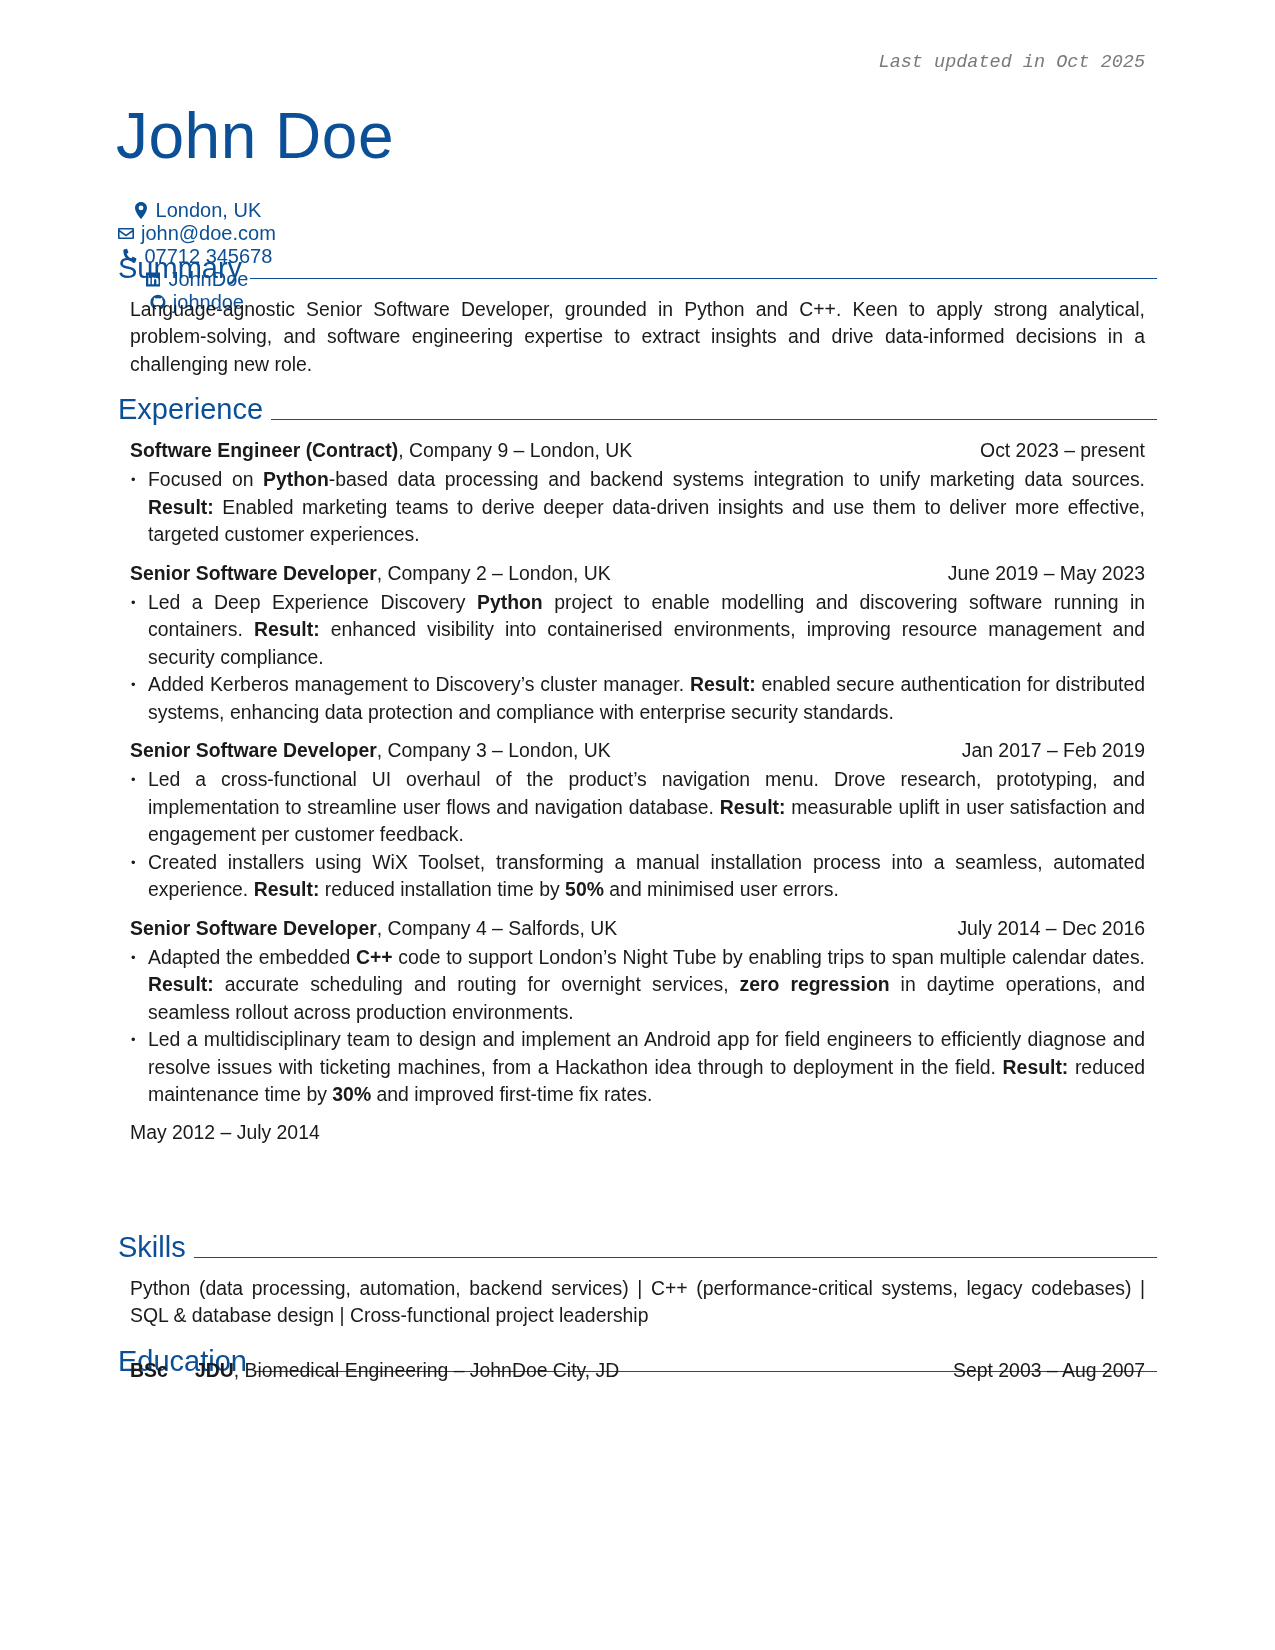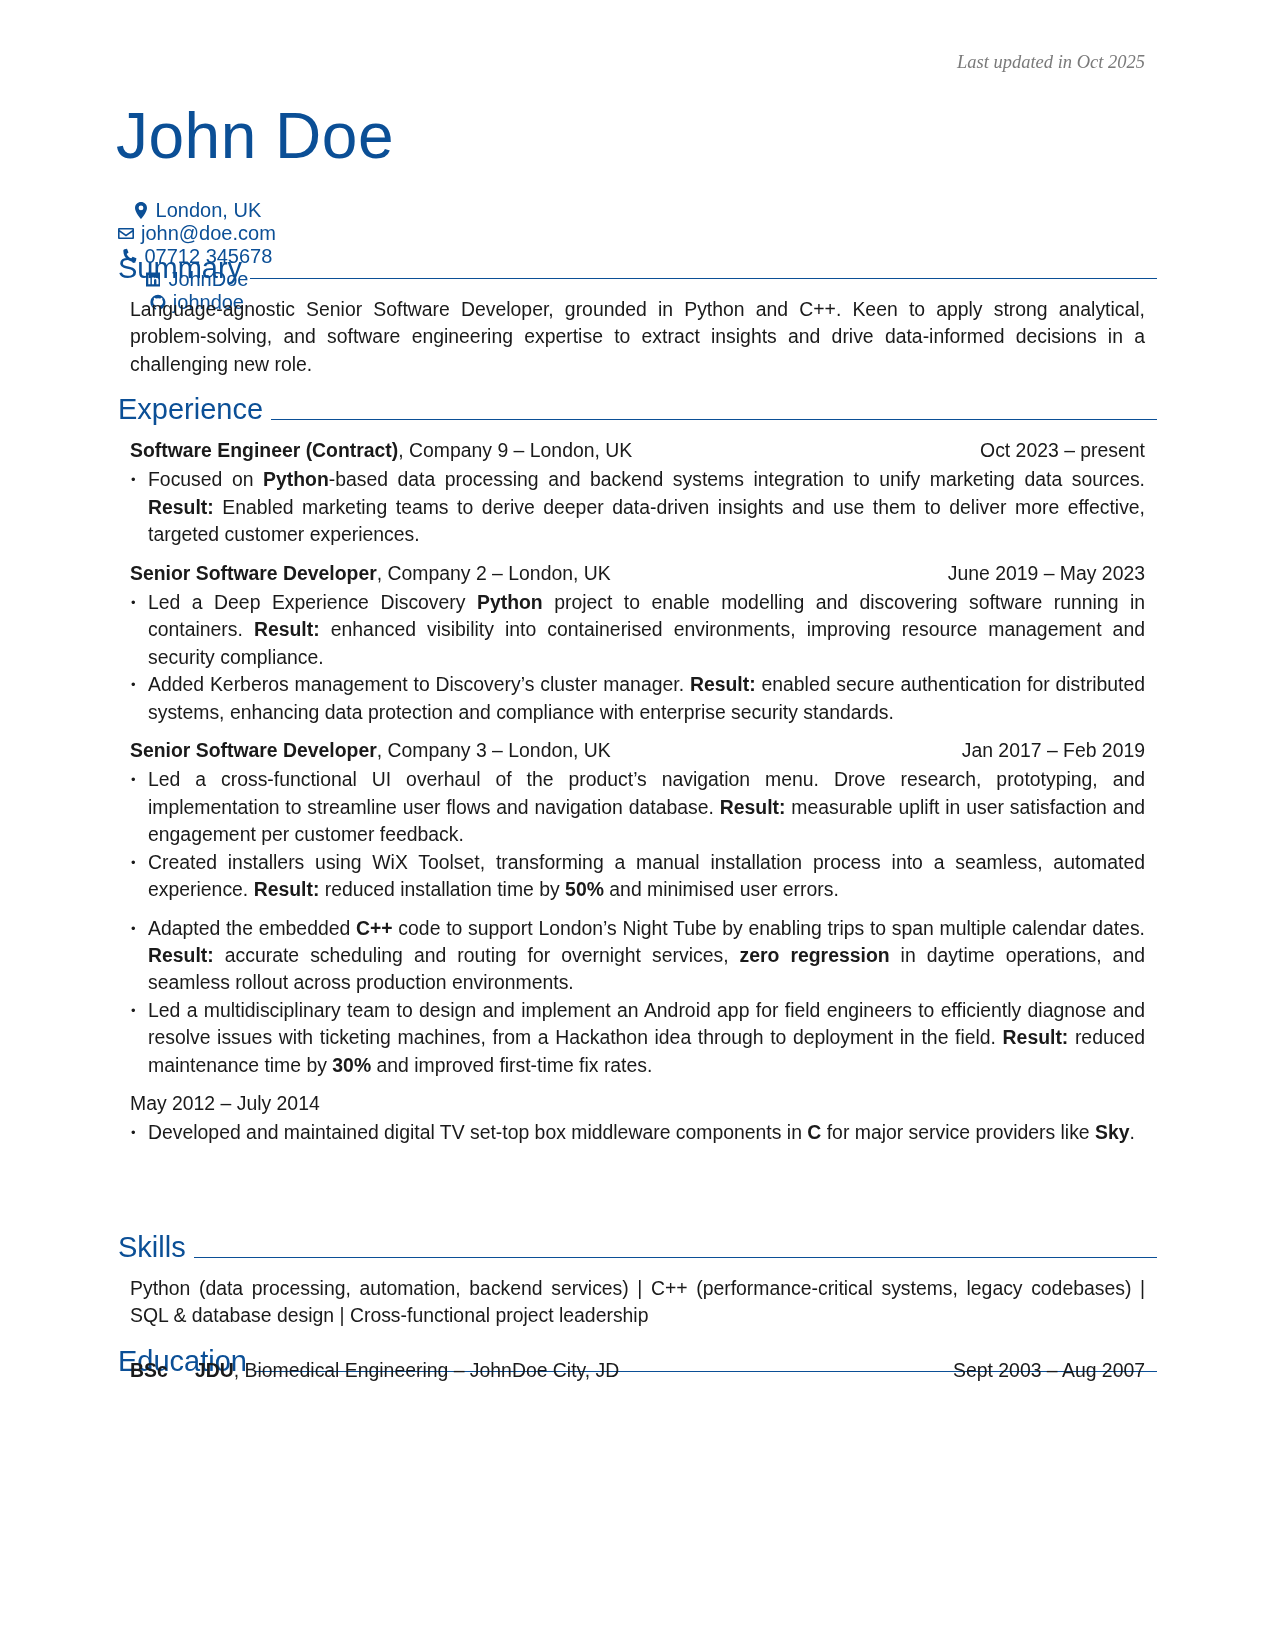--- a/index.html
+++ b/index.html
@@ -1,20 +1,20 @@
 <!DOCTYPE html>
 <html><head>
 <meta charset="utf-8">
 <style>
   html, body { margin: 0; padding: 0; background: #ffffff; }
   body { width: 1275px; height: 1650px; position: relative; overflow: hidden;
          font-family: "Liberation Sans", sans-serif; color: #1a1a1a; }
   .page { position: absolute; left: 0; top: 0; width: 1275px; height: 1650px; }
   .updated { position: absolute; right: 130px; top: 52px; font-style: italic; color: #7a7a7a;
-             font-size: 18.5px; font-family: Liberation Serif, serif; }
+             font-size: 18.5px; font-family: Liberation Mono, monospace; }
   .name { position: absolute; left: 116px; top: 104px; font-size: 64px; font-weight: 300;
           color: var(--accent); letter-spacing: 0.5px; line-height: 1; }
   .contacts { position: absolute; left: 118px; top: 199px; display: flex; gap: 0; align-items: center;
               font-size: 20px; color: var(--accent); flex-direction: column; }
   .contact { display: flex; align-items: center; margin-right: 28px; cursor: pointer; }
   .contact svg { width: 16px; height: 17px; margin-right: 7px; fill: var(--accent); }
   .section-head { position: absolute; left: 118px; right: 118px; display: flex; align-items: flex-end; }
   .section-title { font-size: 29px; color: var(--accent); line-height: 1; margin-right: 8px; white-space: nowrap; }
   .section-rule { flex: 1; height: 0; border-bottom: 1.6px solid var(--accent); margin-bottom: 4px; }
   .block { position: absolute; left: 130px; width: 1015px; font-size: 19.4px; line-height: 27.4px; }
@@ -104,32 +104,33 @@
         <div class="role-row">
           <span><b>Senior Software Developer</b><span>, Company 3 – London, UK</span></span>
           <span>Jan 2017 – Feb 2019</span>
         </div>
         <ul class="bullets">
           <li><span>Led a cross-functional UI overhaul of the product’s navigation menu. Drove research, prototyping, and implementation to streamline user flows and navigation database. </span><b>Result:</b><span> measurable uplift in user satis­faction and engagement per customer feedback.</span></li>
           <li><span>Created installers using WiX Toolset, transforming a manual installation process into a seamless, auto­mated experience. </span><b>Result:</b><span> reduced installation time by </span><b>50%</b><span> and minimised user errors.</span></li>
         </ul>
       </div>
       <div class="job">
+        <div class="role-row">
+          <span><b>Senior Software Developer</b><span>, Company 4 – Salfords, UK</span></span>
+          <span>July 2014 – Dec 2016</span>
+        </div>
         <ul class="bullets">
           <li><span>Adapted the embedded </span><b>C++</b><span> code to support London’s Night Tube by enabling trips to span multiple calendar dates. </span><b>Result:</b><span> accurate scheduling and routing for overnight services, </span><b>zero regression</b><span> in daytime operations, and seamless rollout across production environments.</span></li>
           <li><span>Led a multidisciplinary team to design and implement an Android app for field engineers to efficiently diagnose and resolve issues with ticketing machines, from a Hackathon idea through to deployment in the field. </span><b>Result:</b><span> reduced maintenance time by </span><b>30%</b><span> and improved first-time fix rates.</span></li>
         </ul>
       </div>
       <div class="job">
         <div class="role-row">
           <span>May 2012 – July 2014</span>
         </div>
-        <ul class="bullets">
-          <li><span>Developed and maintained digital TV set-top box middleware components in </span><b>C</b><span> for major service providers like </span><b>Sky</b><span>.</span></li>
-        </ul>
       </div>
     </div>
 
   <div class="section-head" style="top:1233px;justify-content:flex-end;">
     <span class="section-title">Skills</span>
     <span class="section-rule"></span>
   </div>
   <div class="block just" style="top:1275px;">Python (data processing, automation, backend services) | C++ (performance-critical systems, legacy code­bases) | SQL &amp; database design | Cross-functional project leadership</div>
 
   <div class="section-head" style="top:1347px;">

